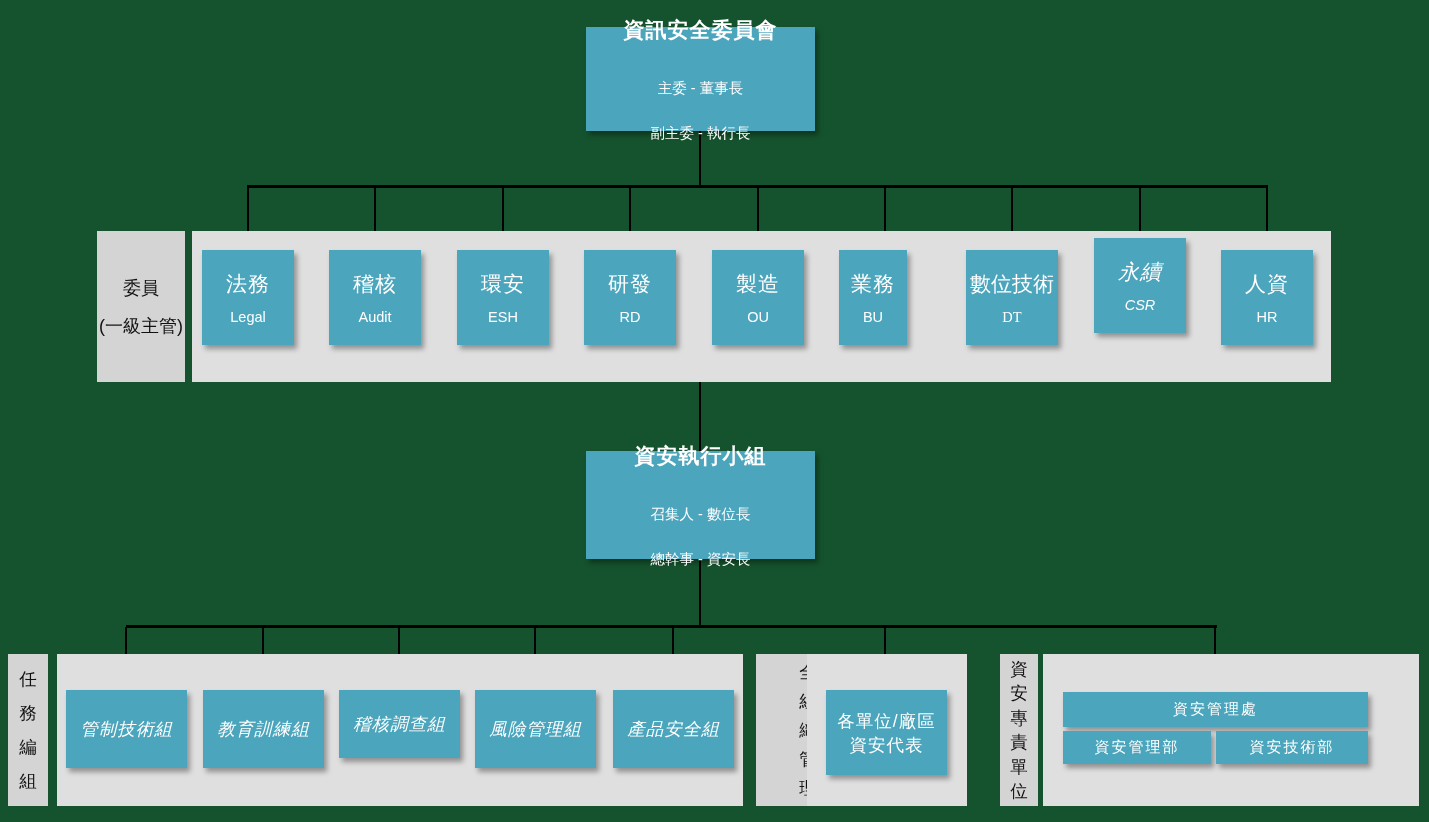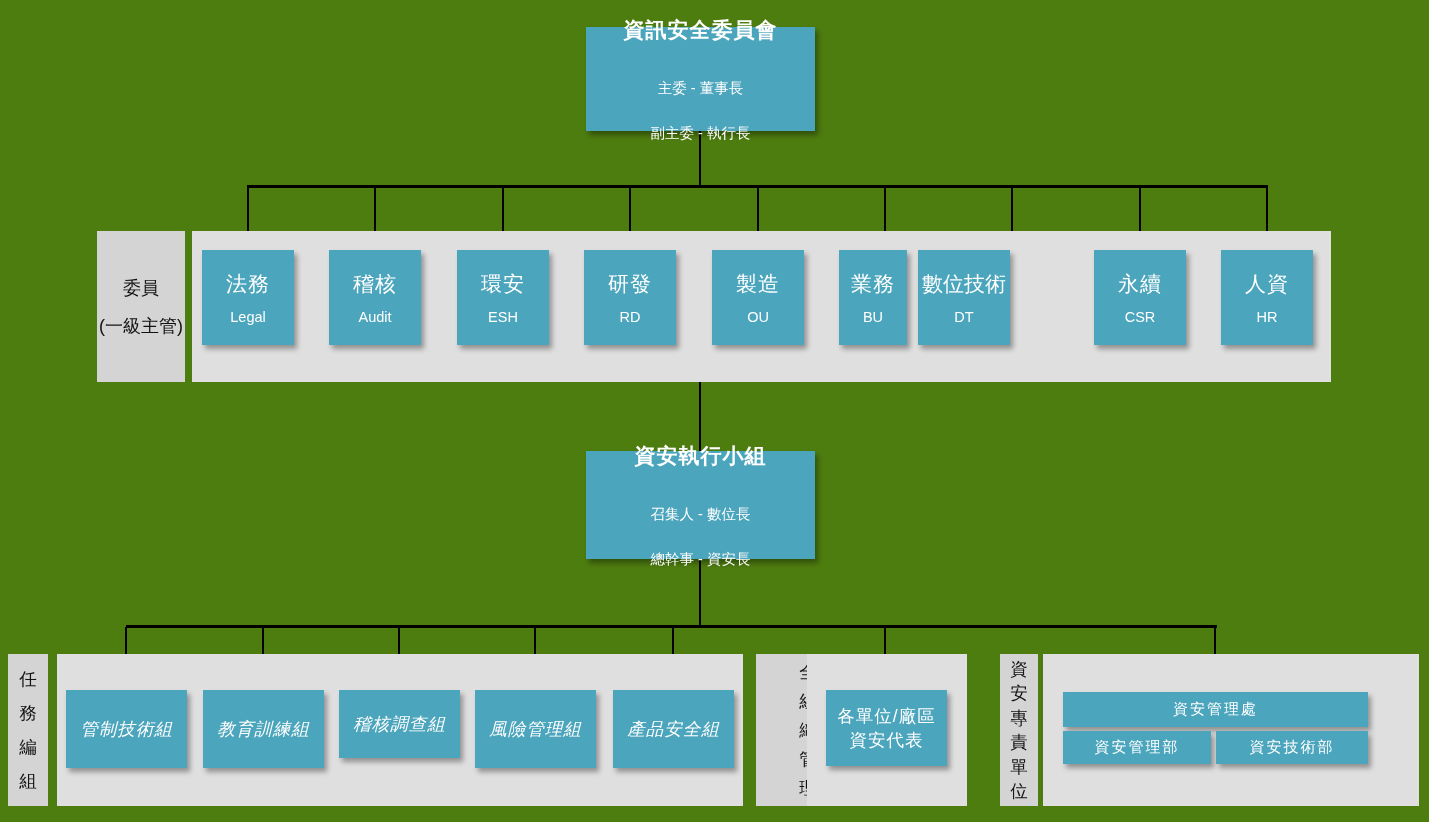--- a/index.html
+++ b/index.html
@@ -1,17 +1,17 @@
 <!DOCTYPE html>
 <html style="--box: #4BA5BC; --band: #DFDFDF; --label_band: #D4D4D4; --connector: #000000; --box_text: #FFFFFF; --label_text: #111111;"><head>
 <meta charset="utf-8">
 <style>
   html,body{margin:0;padding:0;background:#ffffff;}
   body{font-family:"Liberation Sans",sans-serif;}
-  #canvas{position:relative;width:1429px;height:822px;background:#4d7c0f;overflow:hidden;}
+  #canvas{position:relative;width:1429px;height:822px;background:#14532d;overflow:hidden;}
 
   
   .line{position:absolute;background:var(--connector,#000);}
   .vline{width:2px;}
   .hline{height:3px;}
 
   
   .band{position:absolute;background:var(--band,#DFDFDF);}
   .label-band{position:absolute;background:var(--label_band,#D4D4D4);color:var(--label_text,#111);
               display:flex;align-items:center;justify-content:center;text-align:center;}
@@ -99,25 +99,25 @@
     <div class="dept-en">RD</div>
   </div>
   <div class="tbox" style="left:712px;top:250px;width:92px;height:95px;">
     <div class="dept-zh">製造</div>
     <div class="dept-en">OU</div>
   </div>
   <div class="tbox" style="left:839px;top:250px;width:68px;height:95px;">
     <div class="dept-zh">業務</div>
     <div class="dept-en">BU</div>
   </div>
-  <div class="tbox" style="left:918px;top:250px;width:92px;height:95px;">
+  <div class="tbox" style="left:966px;top:250px;width:92px;height:95px;font-family:Liberation Serif, serif;">
     <div class="dept-zh" style="letter-spacing:0;">數位技術</div>
     <div class="dept-en">DT</div>
   </div>
-  <div class="tbox" style="left:1094px;top:250px;width:92px;height:95px;">
+  <div class="tbox" style="left:1094px;top:238px;width:92px;height:95px;font-style:italic;">
     <div class="dept-zh">永續</div>
     <div class="dept-en">CSR</div>
   </div>
   <div class="tbox" style="left:1221px;top:250px;width:92px;height:95px;">
     <div class="dept-zh">人資</div>
     <div class="dept-en">HR</div>
   </div>
 
   <div class="tbox" style="left:586px;top:451px;width:229px;height:108px;">
     <div class="big-title">資安執行小組</div>
@@ -134,21 +134,21 @@
   <div class="tbox team-box" style="left:203px;top:690px;width:121px;height:78px;">教育訓練組</div>
   <div class="tbox team-box" style="left:339px;top:690px;width:121px;height:68px;">稽核調查組</div>
   <div class="tbox team-box" style="left:475px;top:690px;width:121px;height:78px;">風險管理組</div>
   <div class="tbox team-box" style="left:613px;top:690px;width:121px;height:78px;">產品安全組</div>
 
   <div class="label-band" style="left:756px;top:654px;width:46px;height:152px;padding-left:29px;">
     <div class="vtxt lh30">全組織管理</div>
   </div>
   <div class="band" style="left:807px;top:654px;width:160px;height:152px;"></div>
 
-  <div class="tbox" style="left:826px;top:690px;width:121px;height:76px;">
+  <div class="tbox" style="left:826px;top:690px;width:121px;height:85px;">
     <div class="rep-line">各單位/廠區</div>
     <div class="rep-line">資安代表</div>
   </div>
 
   <div class="label-band" style="left:1000px;top:654px;width:38px;height:152px;">
     <div class="vtxt lh25">資安專責單位</div>
   </div>
   <div class="band" style="left:1043px;top:654px;width:376px;height:152px;"></div>
 
   <div class="tbox unit-box" style="left:1063px;top:692px;width:305px;height:35px;">資安管理處</div>

